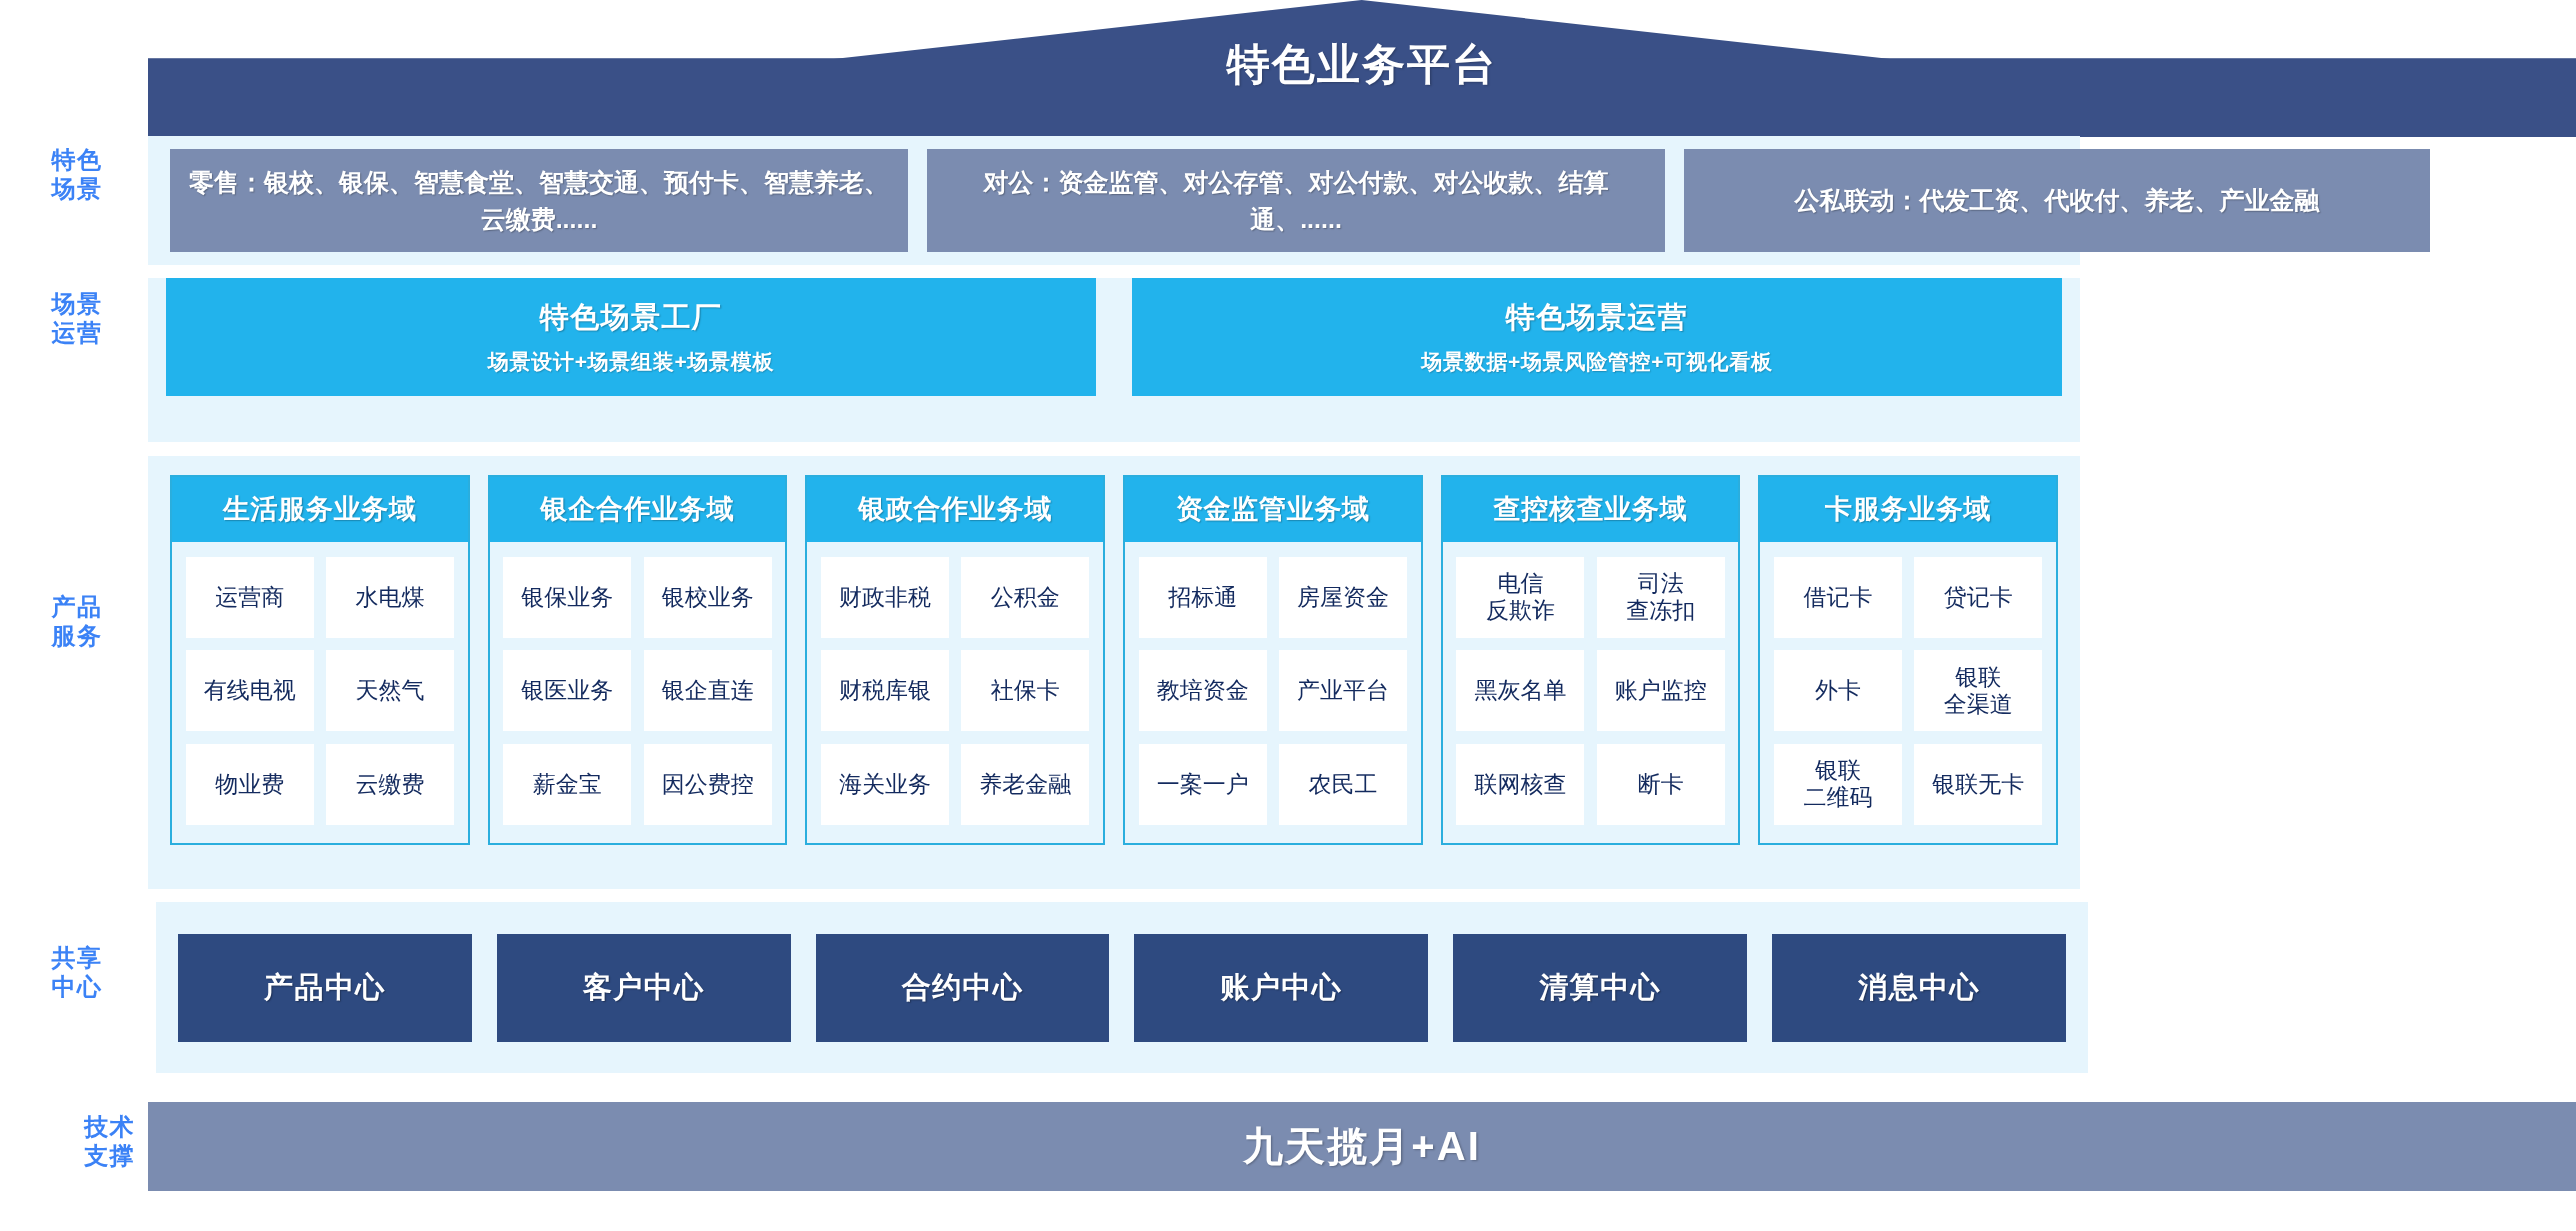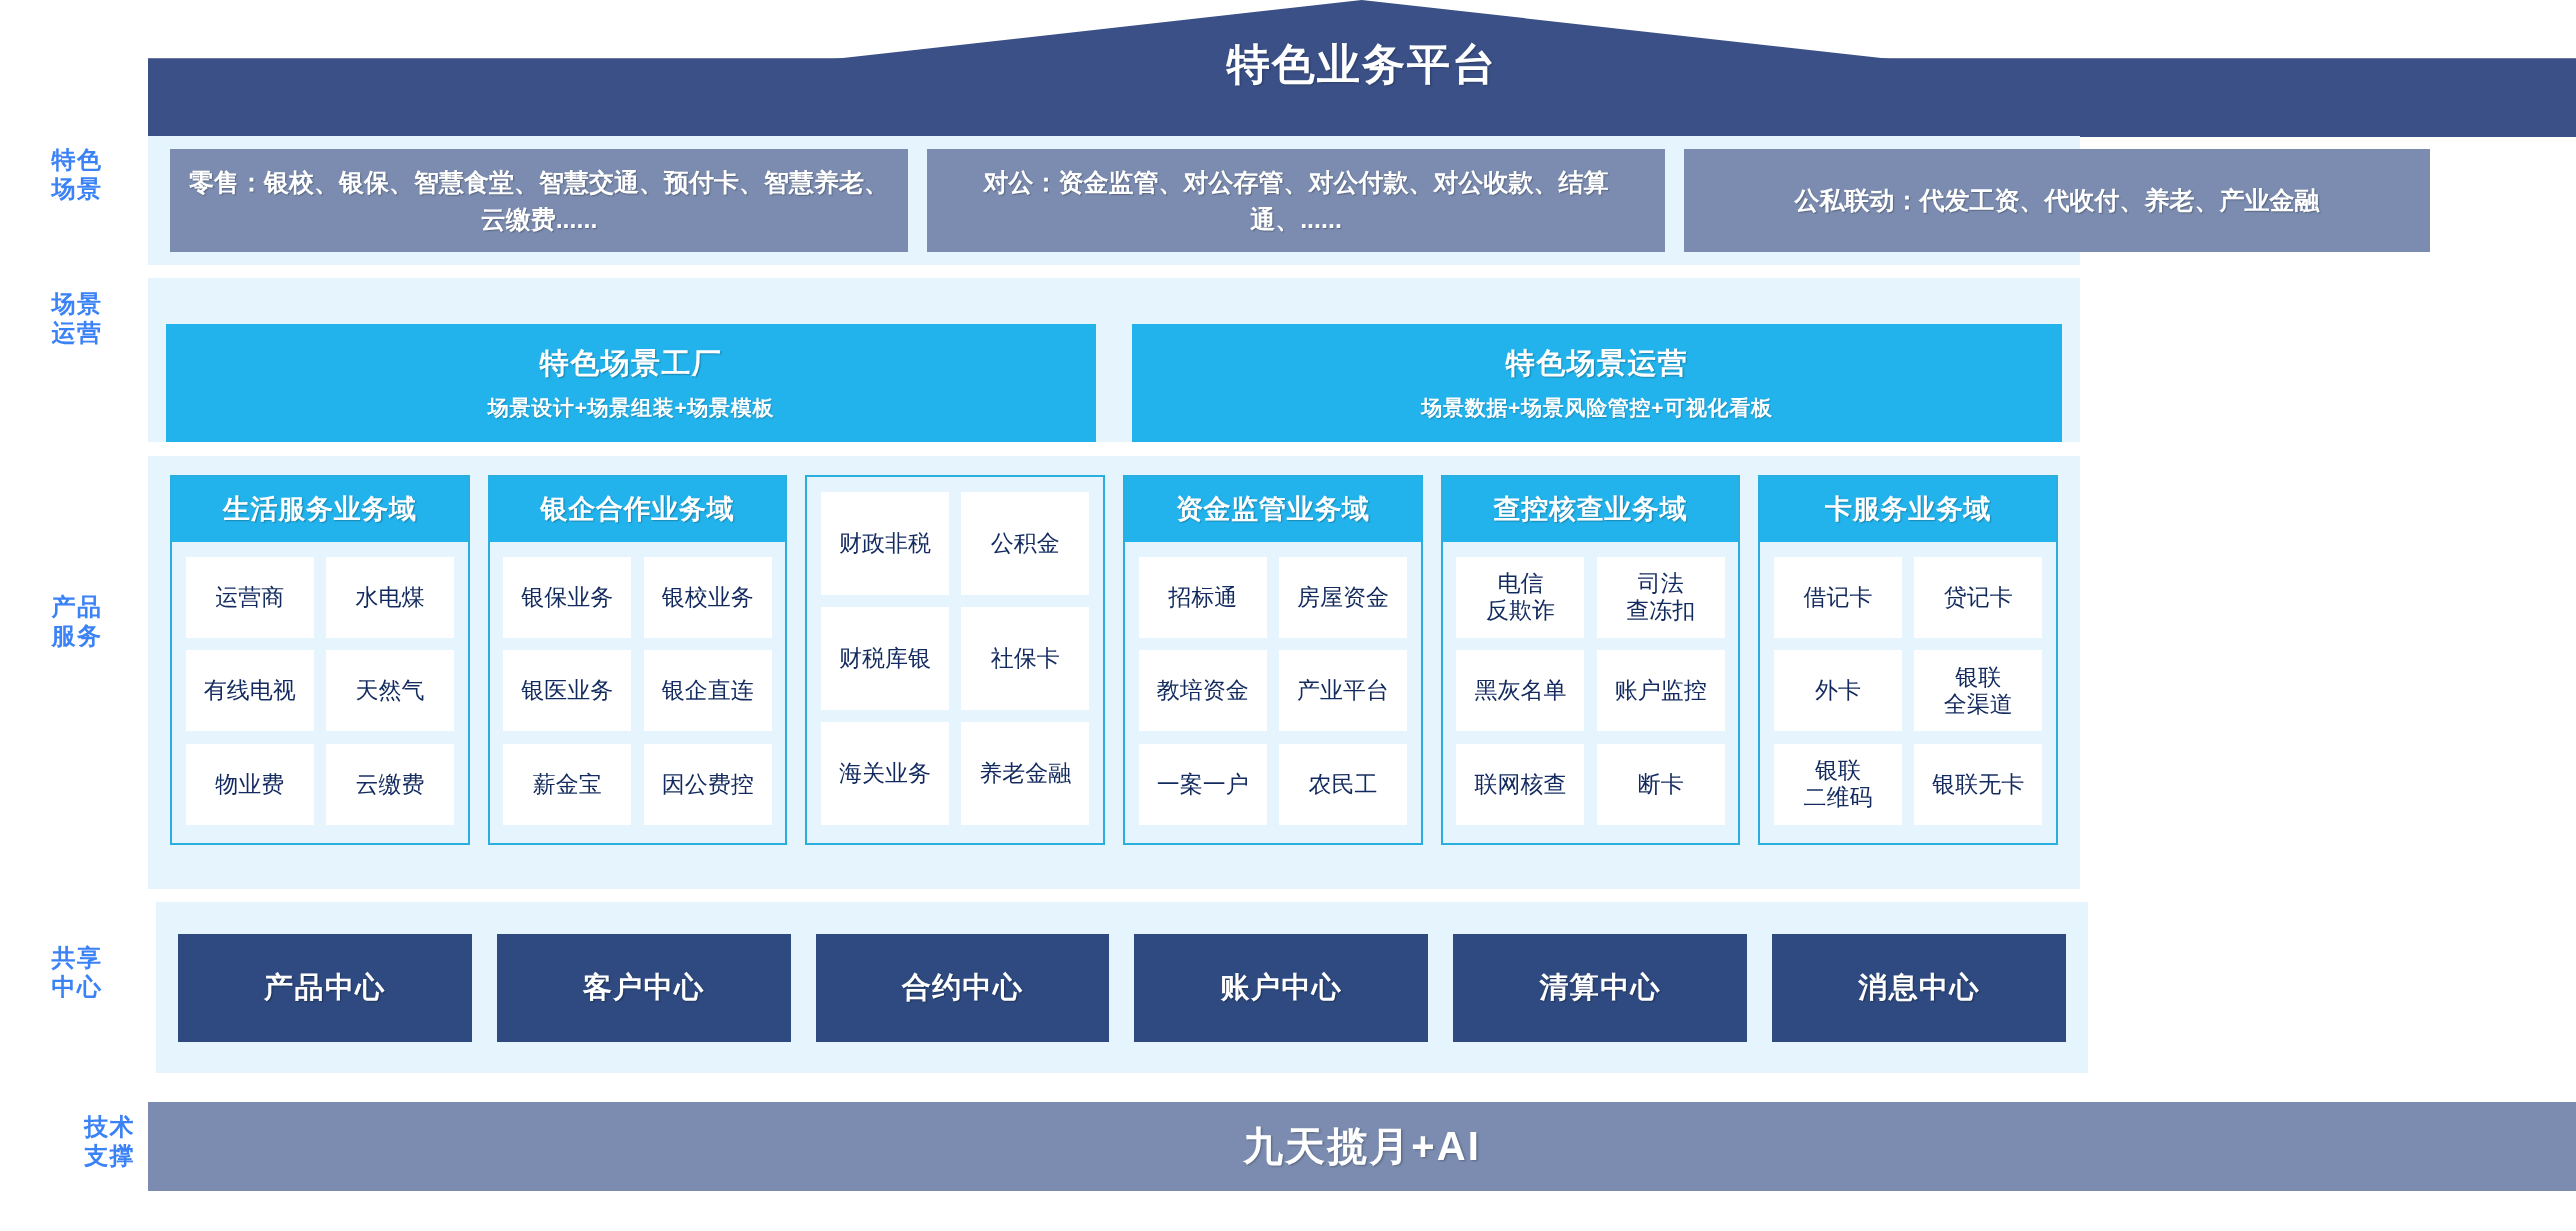--- a/index.html
+++ b/index.html
@@ -60,21 +60,21 @@
     padding: 11px 15px;
     height: 103px;
     text-shadow: 1px 1px 1.4px rgba(0,0,0,0.28);
   }
   .sc-1 { flex: 0 0 738px; }
   .sc-2 { flex: 0 0 738px; }
   .sc-3 { flex: 0 0 746px; }
 
   
   .ops-row { position:absolute; left:0; top:0; width:100%; height:100%;
-             display:flex; align-items:flex-end; padding: 0 18px; gap: 36px; }
+             display:flex; align-items:flex-start; padding: 0 18px; gap: 36px; }
   .ops-box {
     flex: 1 1 0;
     background: #22b3ec;
     color: #ffffff;
     height: 118px;
     display:flex; flex-direction:column; align-items:center; justify-content:center;
     gap: 9.6px;
   }
   .ops-title { font-size: 29px; font-weight: bold; letter-spacing: 1.4px;
                text-shadow: 1.1px 1.1px 1.4px rgba(0,0,0,0.25); }
@@ -204,20 +204,21 @@
           <div class="domain-grid">
             <div class="domain-cell">银保业务</div>
             <div class="domain-cell">银校业务</div>
             <div class="domain-cell">银医业务</div>
             <div class="domain-cell">银企直连</div>
             <div class="domain-cell">薪金宝</div>
             <div class="domain-cell">因公费控</div>
           </div>
         </div>
         <div class="domain-card">
+          <div class="domain-head">银政合作业务域</div>
           <div class="domain-grid">
             <div class="domain-cell">财政非税</div>
             <div class="domain-cell">公积金</div>
             <div class="domain-cell">财税库银</div>
             <div class="domain-cell">社保卡</div>
             <div class="domain-cell">海关业务</div>
             <div class="domain-cell">养老金融</div>
           </div>
         </div>
         <div class="domain-card">

